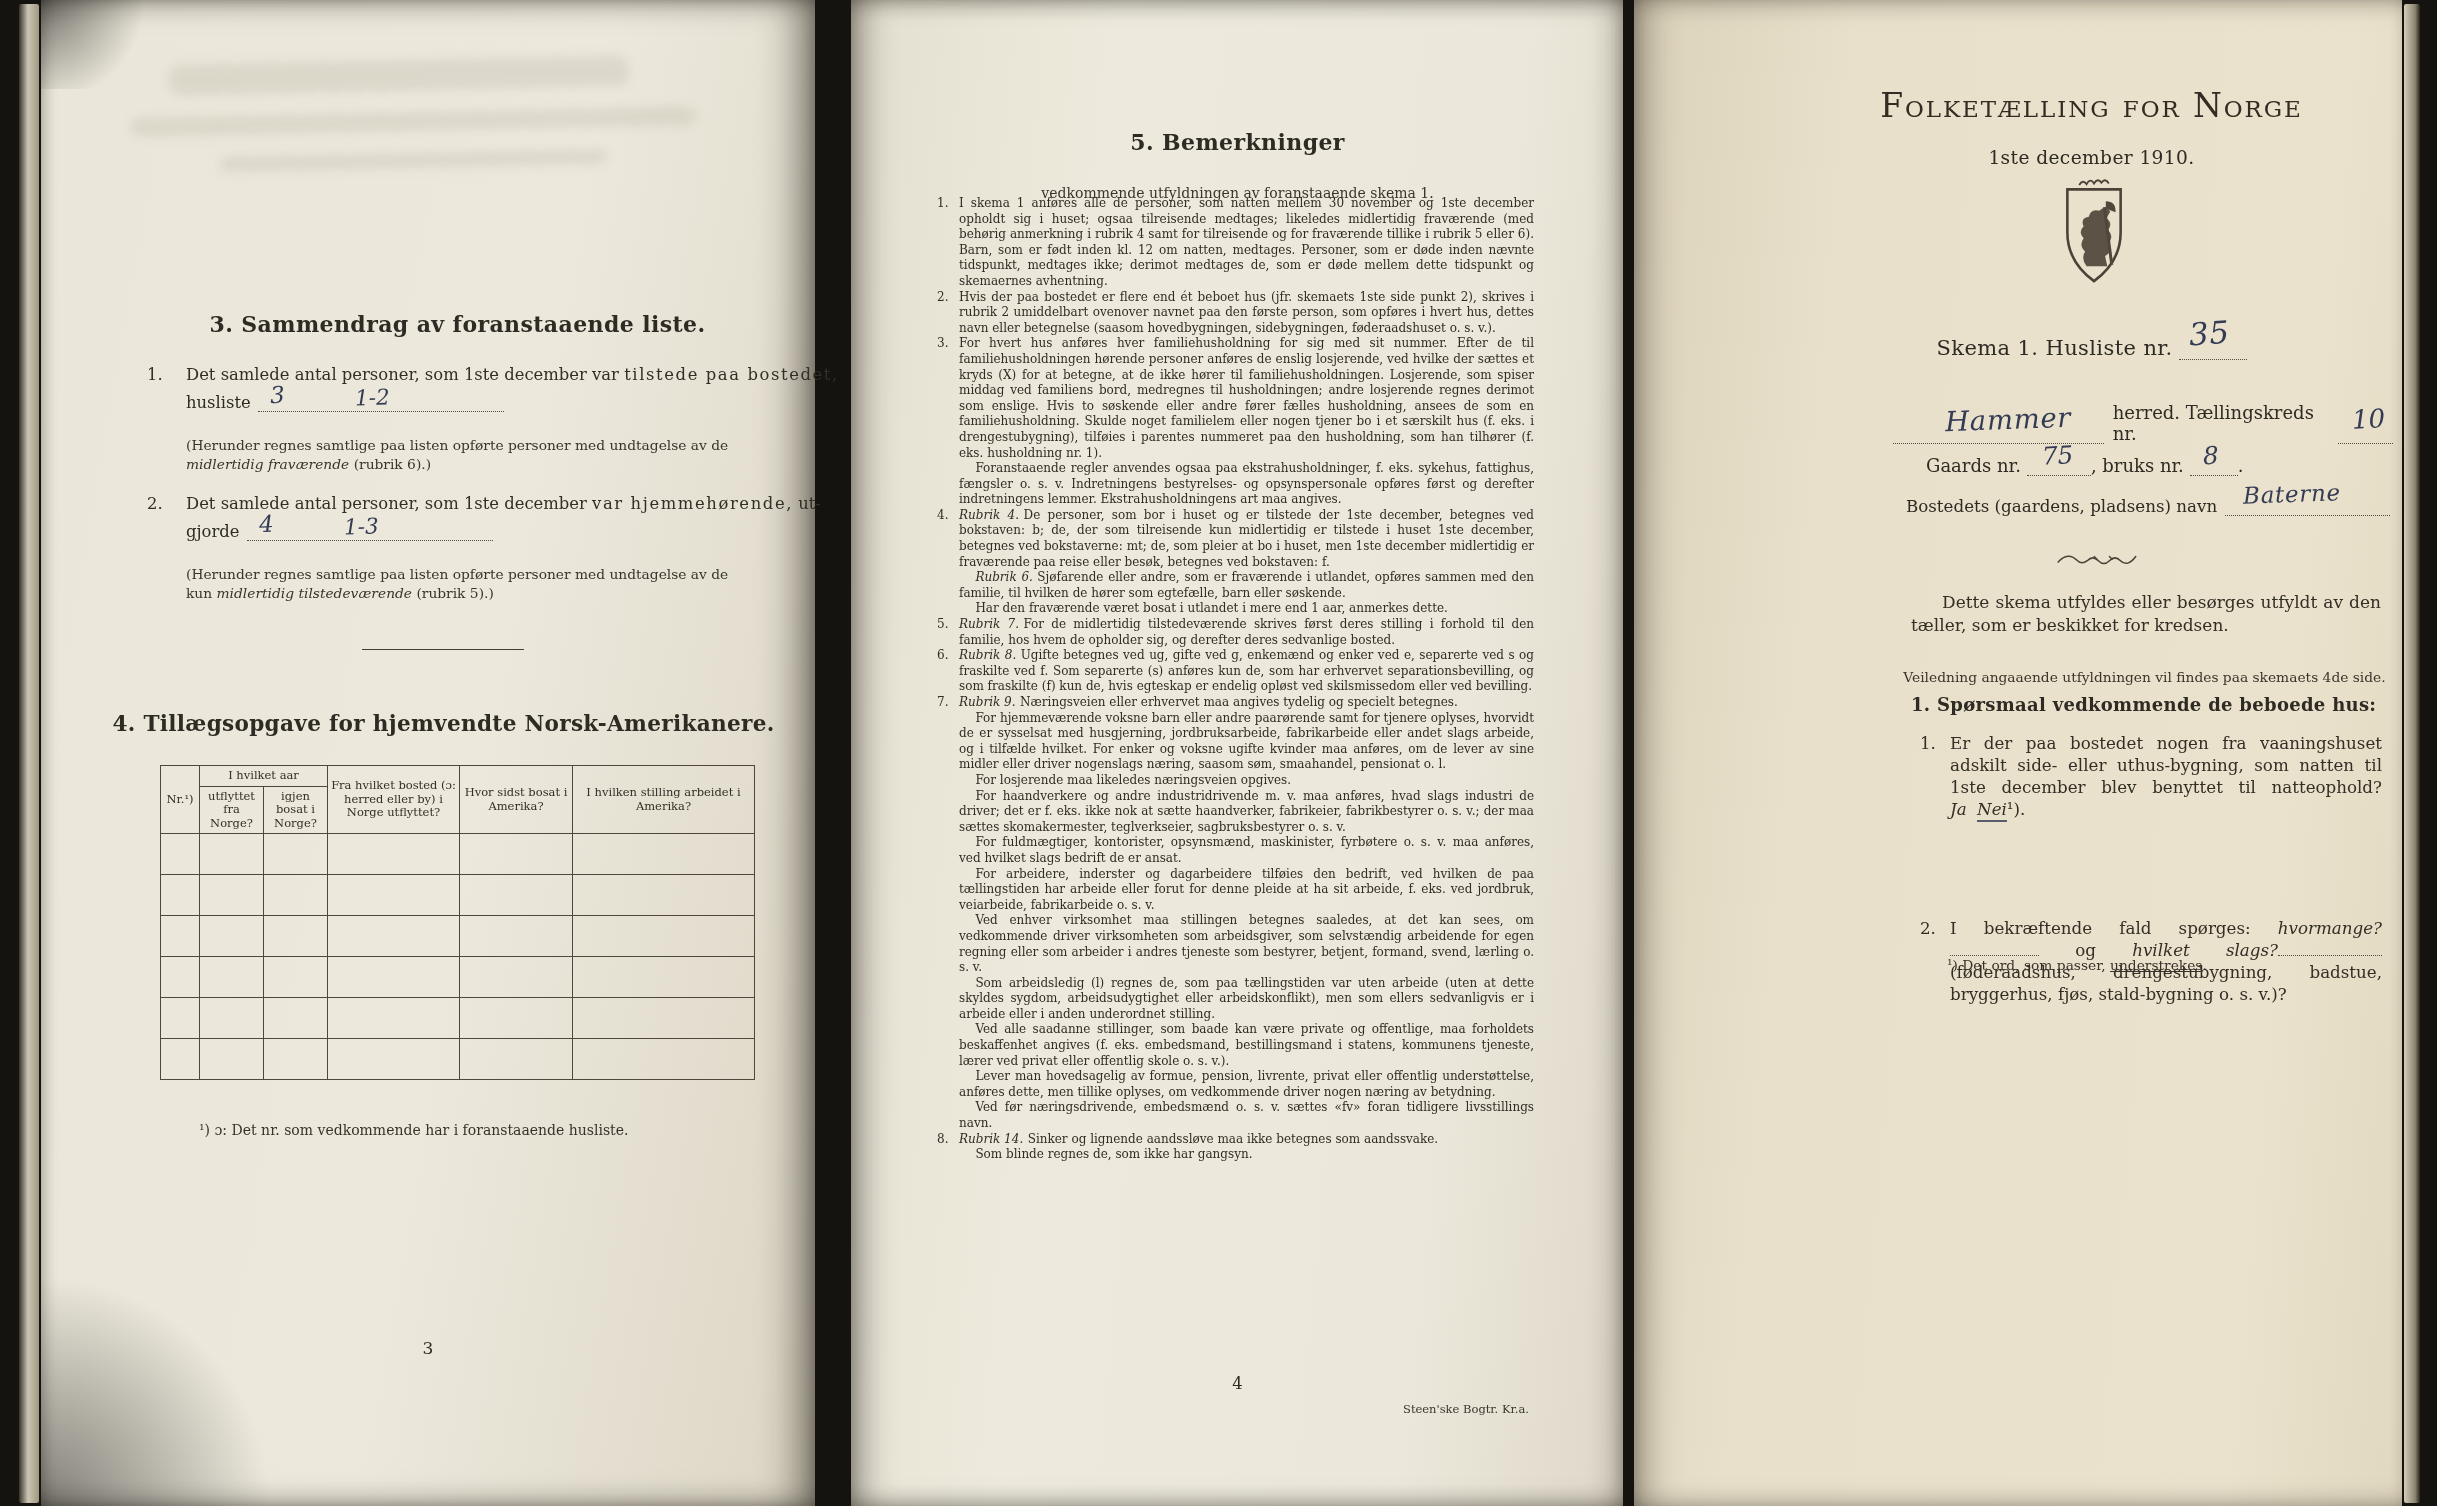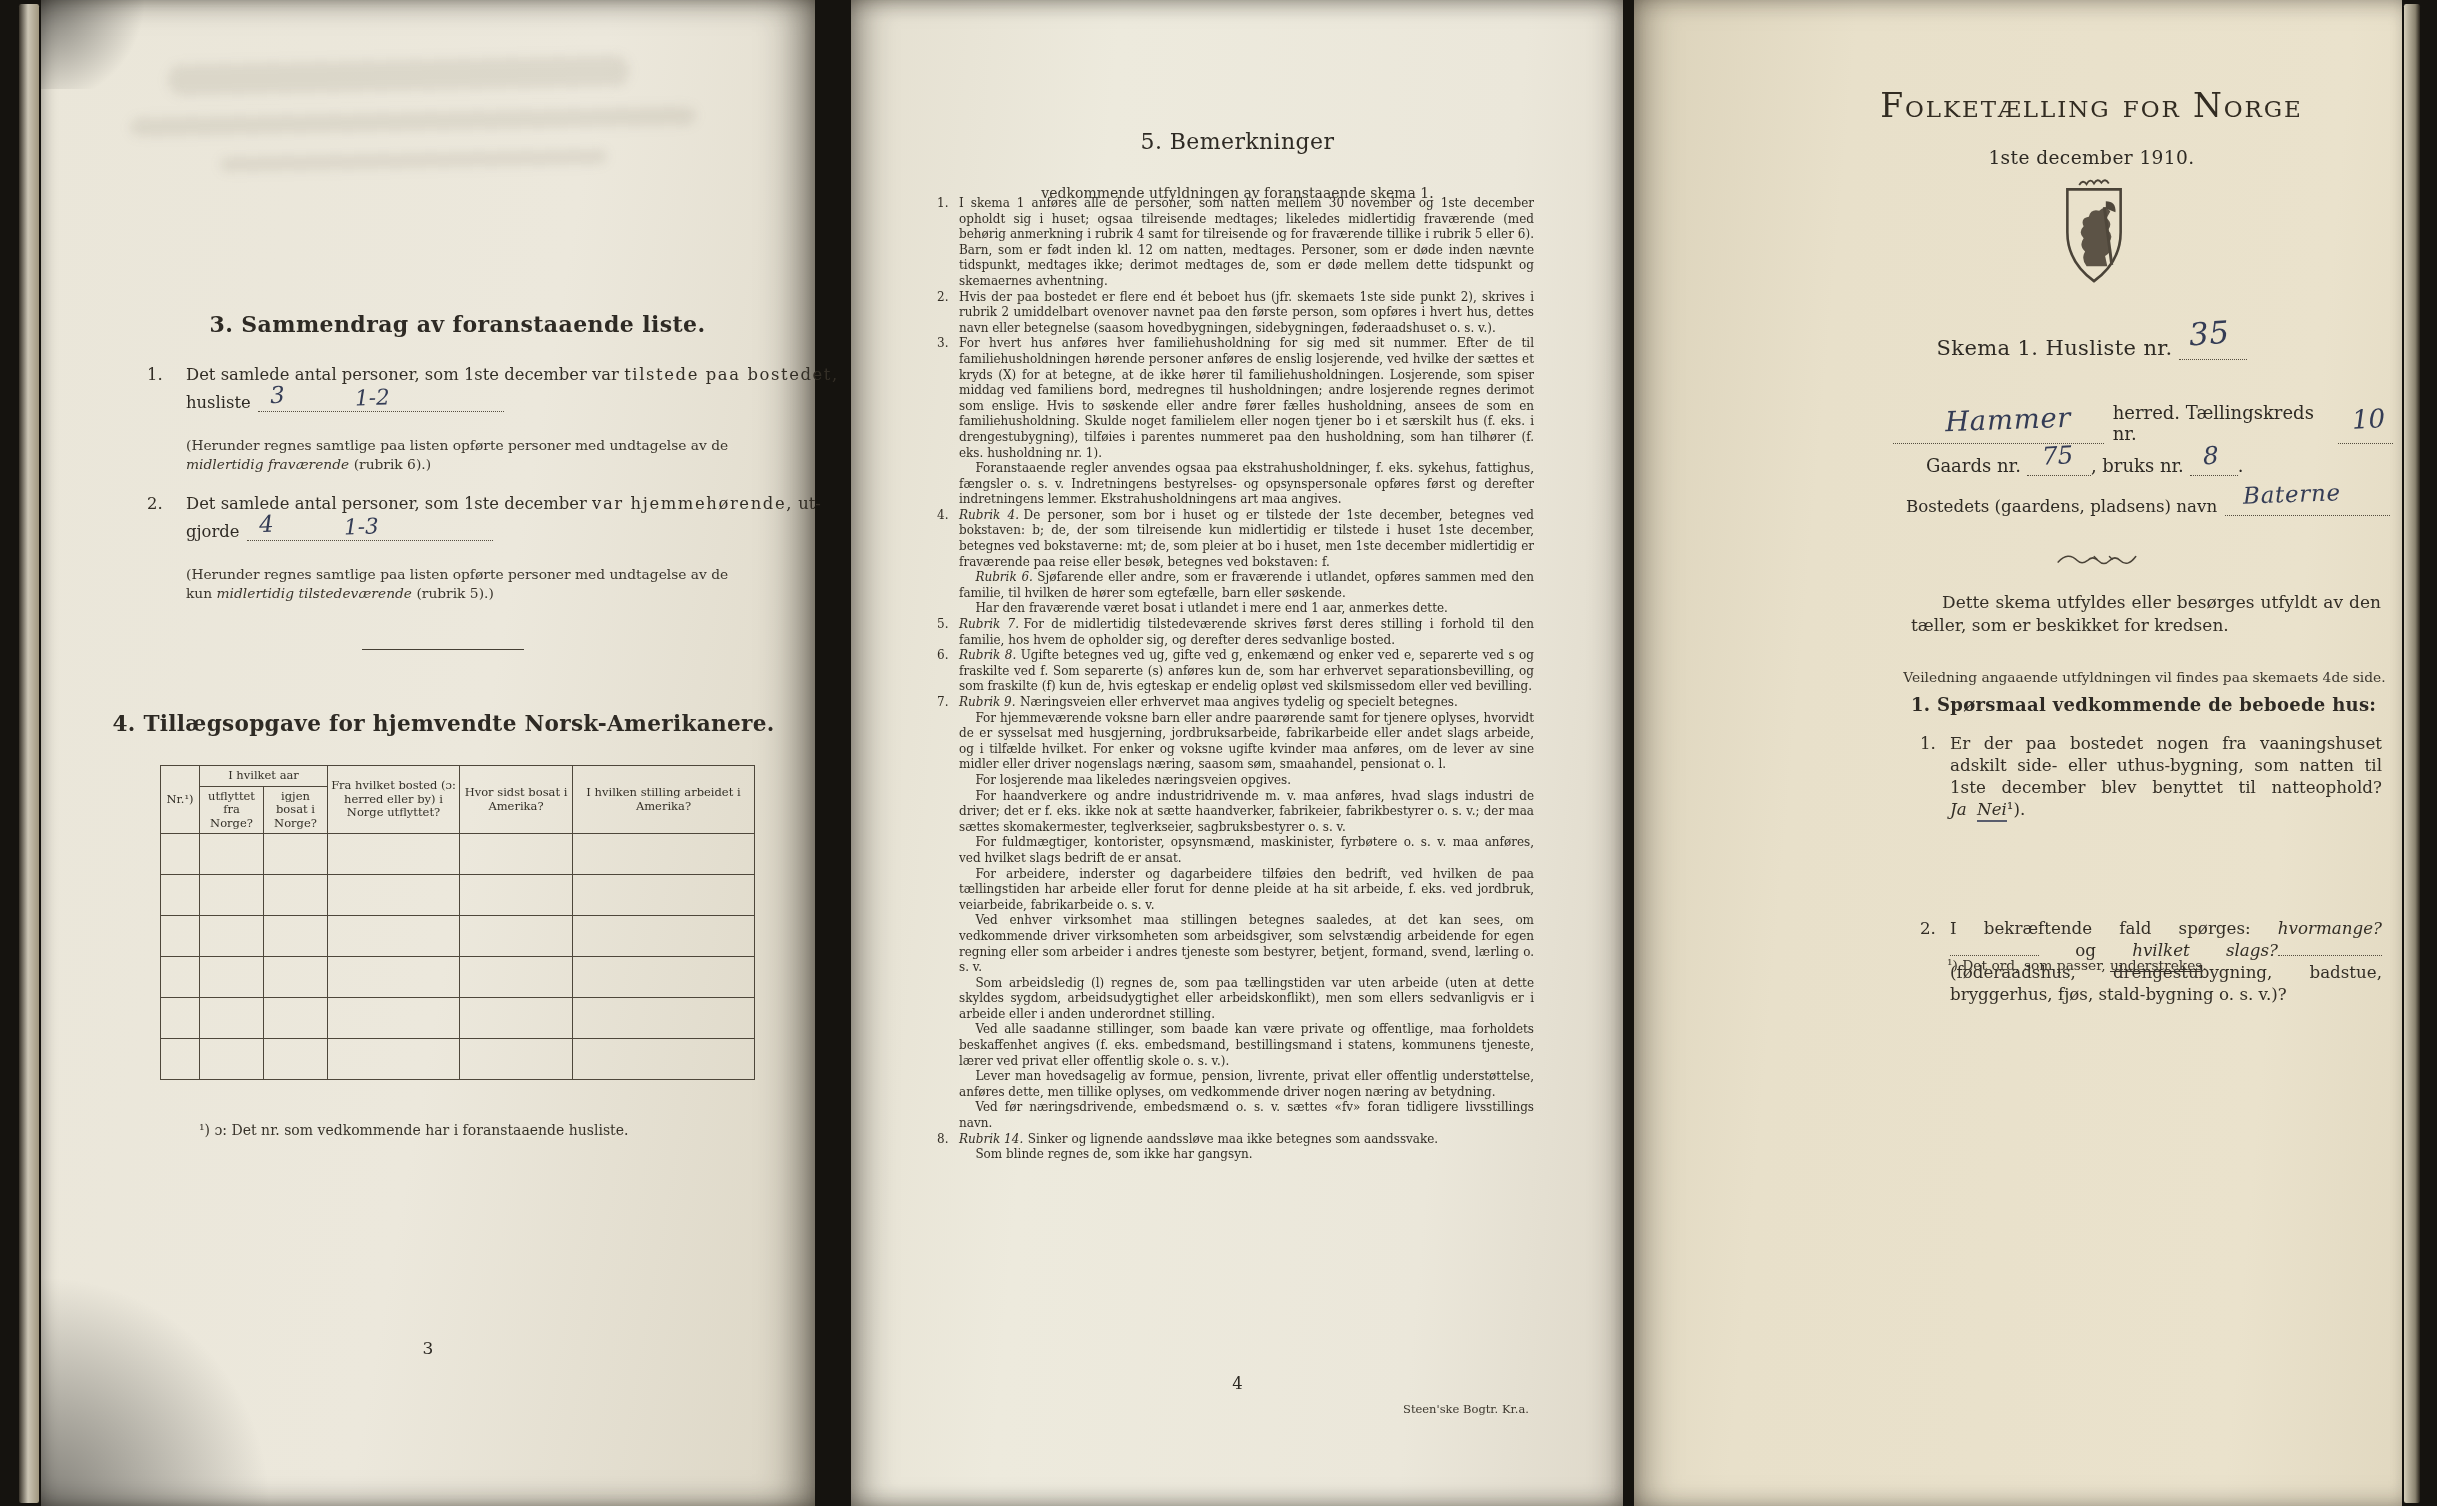--- a/index.html
+++ b/index.html
@@ -208,21 +208,21 @@
 
     <div class="abs" style="left:158px;top:1122px;font-size:14px;color:#38332a;">¹) ɔ: Det nr. som vedkommende har i foranstaaende husliste.</div>
 
     <div class="abs center" style="left:0;top:1338px;width:774px;font-size:17px;">3</div>
 
     <div class="corner-shadow" style="left:0;top:0;width:119px;height:89px;background:radial-gradient(circle at 0 0, rgba(0,0,0,.5), transparent 70%);"></div>
     <div class="corner-shadow" style="left:0;top:1268px;width:238px;height:238px;background:radial-gradient(circle at 0 100%, rgba(0,0,0,.45), transparent 68%);"></div>
   </div>
 
   <div class="page" id="page-middle">
-    <div class="abs center" style="left:89px;top:129px;width:595px;font-size:22px;font-weight:normal;letter-spacing:0.4px;">5. Bemerkninger</div>
+    <div class="abs center" style="left:89px;top:129px;width:595px;font-size:22px;font-weight:bold;letter-spacing:0.4px;">5. Bemerkninger</div>
     <div class="abs center" style="left:89px;top:165px;width:595px;font-size:14px;color:#3a352c;margin-top:20px;">vedkommende utfyldningen av foranstaaende skema 1.</div>
 
     <div class="abs rbody" style="left:83px;top:196px;width:600px;">
       <div class="rp"><span class="rn">1.</span><span class="rl"></span><span>I skema 1 anføres alle de personer, som natten mellem 30 november og 1ste december opholdt sig i huset; ogsaa tilreisende medtages; likeledes midlertidig fraværende (med behørig anmerkning i rubrik 4 samt for tilreisende og for fraværende tillike i rubrik 5 eller 6). Barn, som er født inden kl. 12 om natten, medtages. Personer, som er døde inden nævnte tidspunkt, medtages ikke; derimot medtages de, som er døde mellem dette tidspunkt og skemaernes avhentning.</span></div>
       <div class="rp"><span class="rn">2.</span><span class="rl"></span><span>Hvis der paa bostedet er flere end ét beboet hus (jfr. skemaets 1ste side punkt 2), skrives i rubrik 2 umiddelbart ovenover navnet paa den første person, som opføres i hvert hus, dettes navn eller betegnelse (saasom hovedbygningen, sidebygningen, føderaadshuset o. s. v.).</span></div>
       <div class="rp"><span class="rn">3.</span><span class="rl"></span><span>For hvert hus anføres hver familiehusholdning for sig med sit nummer. Efter de til familiehusholdningen hørende personer anføres de enslig losjerende, ved hvilke der sættes et kryds (X) for at betegne, at de ikke hører til familiehusholdningen. Losjerende, som spiser middag ved familiens bord, medregnes til husholdningen; andre losjerende regnes derimot som enslige. Hvis to søskende eller andre fører fælles husholdning, ansees de som en familiehusholdning. Skulde noget familielem eller nogen tjener bo i et særskilt hus (f. eks. i drengestubygning), tilføies i parentes nummeret paa den husholdning, som han tilhører (f. eks. husholdning nr. 1).</span></div>
       <div class="rp rsub"><span class="rl"></span><span>Foranstaaende regler anvendes ogsaa paa ekstrahusholdninger, f. eks. sykehus, fattighus, fængsler o. s. v. Indretningens bestyrelses- og opsynspersonale opføres først og derefter indretningens lemmer. Ekstrahusholdningens art maa angives.</span></div>
       <div class="rp"><span class="rn">4.</span><span class="rl">Rubrik 4.</span><span>De personer, som bor i huset og er tilstede der 1ste december, betegnes ved bokstaven: b; de, der som tilreisende kun midlertidig er tilstede i huset 1ste december, betegnes ved bokstaverne: mt; de, som pleier at bo i huset, men 1ste december midlertidig er fraværende paa reise eller besøk, betegnes ved bokstaven: f.</span></div>
       <div class="rp rsub"><span class="rl">Rubrik 6.</span><span>Sjøfarende eller andre, som er fraværende i utlandet, opføres sammen med den familie, til hvilken de hører som egtefælle, barn eller søskende.</span></div>
       <div class="rp rsub"><span class="rl"></span><span>Har den fraværende været bosat i utlandet i mere end 1 aar, anmerkes dette.</span></div>

